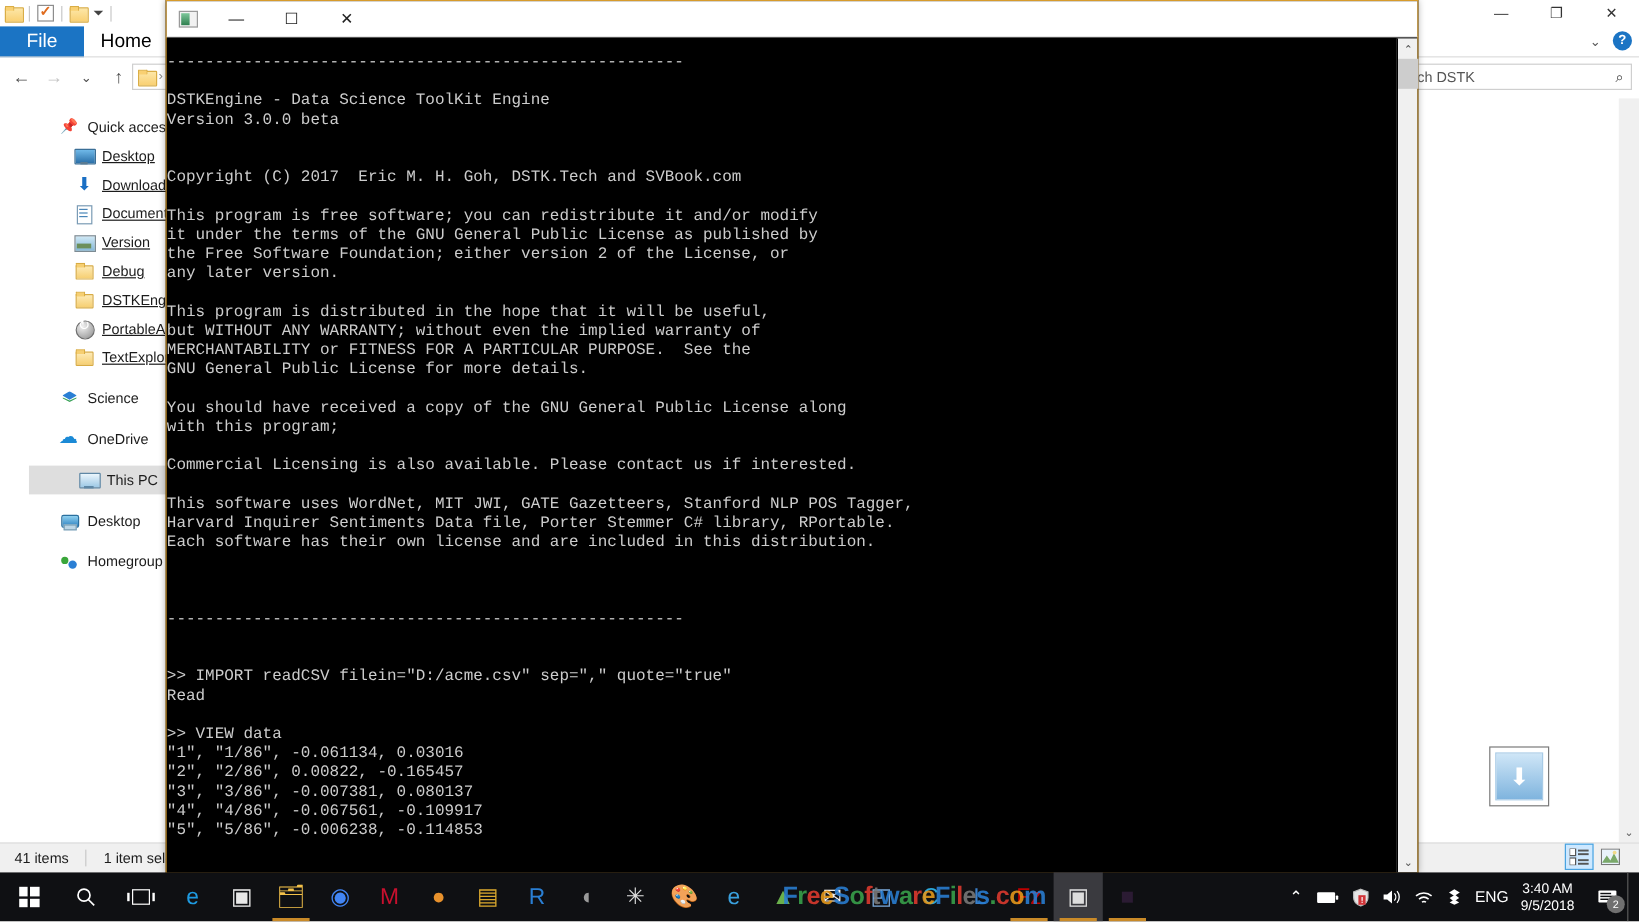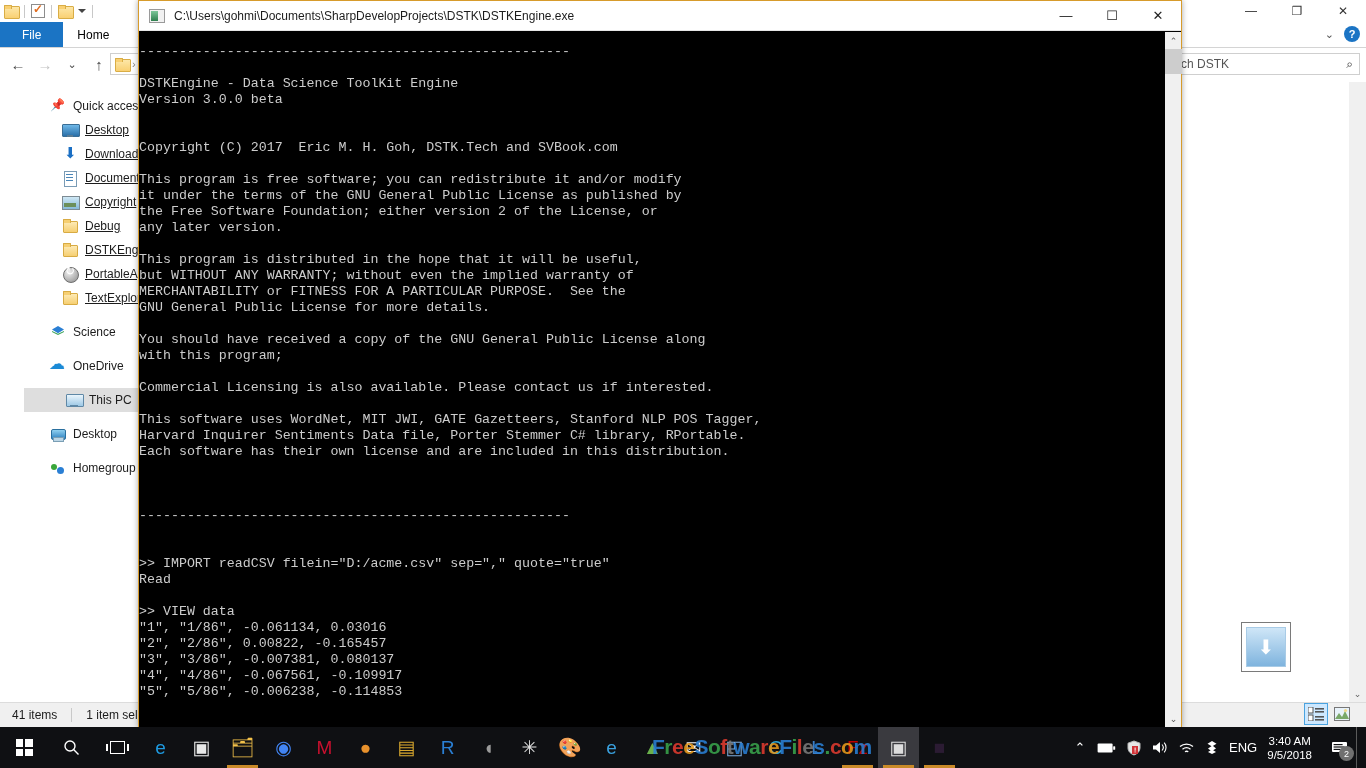--- a/index.html
+++ b/index.html
@@ -41,21 +41,21 @@
 
   .exp-winbtns { position:absolute; right:0; top:0; display:flex; height:22px; }
   .exp-winbtn { width:46px; height:22px; display:flex; align-items:center; justify-content:center; color:#333; font-size:12px; }
 
   
   .exp-ribbon {
     position:absolute; left:0; top:22px; width:1366px; height:26px; background:#ffffff;
     border-bottom:1px solid #ffffff;
   }
   .tabs { display:flex; height:26px; align-items:stretch; }
-  .tab { padding:0 14px; display:flex; align-items:center; font-size:12px; color:#000; }
+  .tab { padding:0 14px; display:flex; align-items:center; font-size:16px; color:#000; }
   .tab.file { background:#1b74c4; color:#fff; padding:0 22px; }
   .tab.active { background:#fff; }
   .ribbon-right { position:absolute; right:6px; top:4px; display:flex; align-items:center; gap:10px; }
   .chev-sm { color:#555; font-size:11px; }
   .help-ico {
     width:16px;height:16px;border-radius:50%;background:#1b74c4;color:#fff;
     font-size:11px; display:flex;align-items:center;justify-content:center; font-weight:bold;
   }
   .ribbon-underline { position:absolute; left:0; top:47px; width:1366px; height:1px; background:#d4d4d4; }
 
@@ -276,21 +276,21 @@
         <div class="nav-item sub">
           <span class="ico ico-down"></span>
           <span>Downloads</span>
         </div>
         <div class="nav-item sub">
           <span class="ico ico-doc"></span>
           <span>Documents</span>
         </div>
         <div class="nav-item sub">
           <span class="ico ico-pic"></span>
-          <span>Copyright</span>
+          <span>Version</span>
         </div>
         <div class="nav-item sub">
           <span class="ico ico-folder"></span>
           <span>Debug</span>
         </div>
         <div class="nav-item sub">
           <span class="ico ico-folder"></span>
           <span>DSTKEngine</span>
         </div>
         <div class="nav-item sub">
@@ -362,21 +362,20 @@
           <path d="M1 12 L5 6 L8 10 L11 4 L15 12 Z" fill="#7aa86a"></path>
           <circle cx="11.5" cy="3.5" r="1.6" fill="#f0d98a"></circle>
         </svg>
       </div>
     </div>
   </div>
 
   <div id="console">
     <div class="con-titlebar">
       <span class="con-ico"></span>
-      <span class="con-title">C:\Users\gohmi\Documents\SharpDevelopProjects\DSTK\DSTKEngine.exe</span>
       <div class="con-winbtns">
         <div class="con-winbtn">—</div>
         <div class="con-winbtn">☐</div>
         <div class="con-winbtn close">✕</div>
       </div>
     </div>
     <div class="con-body">
       <div class="con-text">------------------------------------------------------
 
 DSTKEngine - Data Science ToolKit Engine

